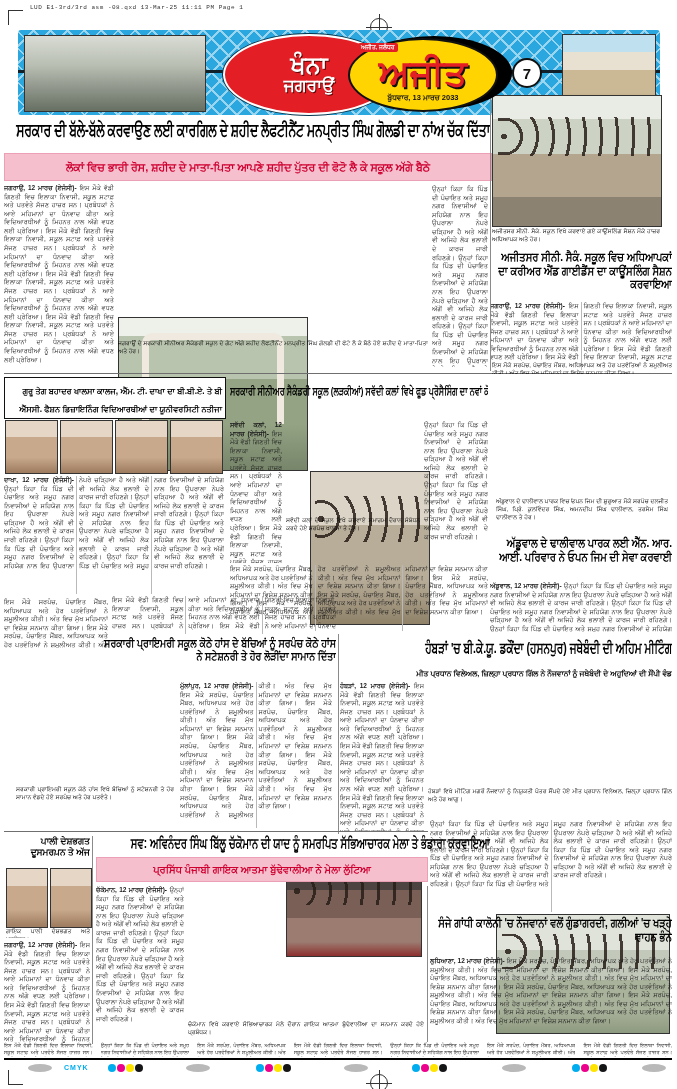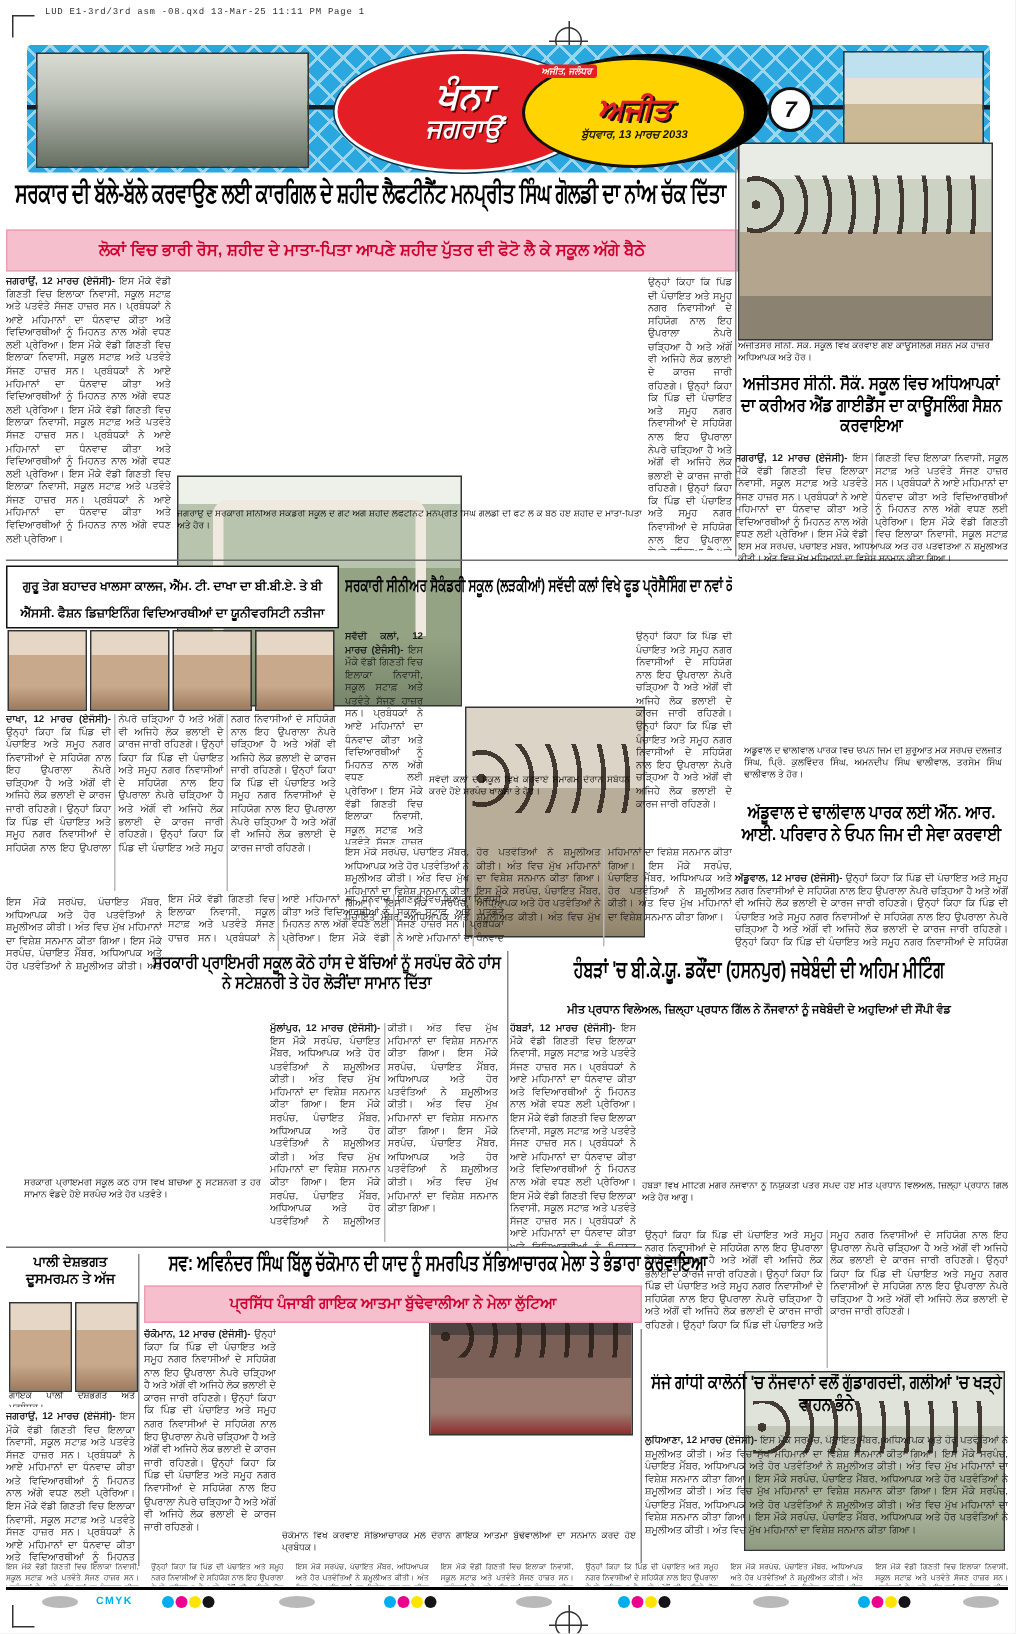--- a/index.html
+++ b/index.html
@@ -2,56 +2,56 @@
 <html><head>
 <meta charset="utf-8">
 <style>
   html,body{margin:0;padding:0;background:#e8e8e8;}
   .page{position:relative;width:677px;height:1089px;background:#fff;overflow:hidden;
         font-family:"Liberation Sans","DejaVu Sans",sans-serif;color:#111;}
   .abs{position:absolute;}
   .mono{font-family:"Liberation Mono","DejaVu Sans Mono",monospace;}
   .slug{font-size:6px;color:#333;letter-spacing:.5px;}
   
-  .masthead{background:#2aa7de;border-radius:3px;font-style:italic;}
+  .masthead{background:#2aa7de;border-radius:3px;}
   .masthead .lattice{position:absolute;inset:0;opacity:.55;
     background-image:repeating-linear-gradient(45deg,transparent 0 10px,rgba(255,255,255,.95) 10px 12px),
                      repeating-linear-gradient(-45deg,transparent 0 10px,rgba(255,255,255,.95) 10px 12px);}
   .mh-line{position:absolute;left:0;right:0;top:40px;height:3px;background:#10212b;}
   .oval{border-radius:50%;}
   .oval-red{background:#e31e25;border:2px solid #fff;box-shadow:0 0 0 1px #06354d;
             display:flex;flex-direction:column;align-items:center;justify-content:center;}
   .ed1{font-size:24px;font-weight:bold;color:#fff;line-height:1;text-shadow:1px 1px 0 #5a0000;}
   .ed2{font-size:17px;font-weight:bold;color:#fff;line-height:1.1;text-shadow:1px 1px 0 #5a0000;}
   .swoosh{background:#000;border-radius:50%;}
   .oval-yellow{background:#ffd400;border:2px solid #111;display:flex;flex-direction:column;
                align-items:center;justify-content:center;}
   .tagbox{position:absolute;left:8px;top:3px;background:#e31e25;color:#fff;font-size:6px;
           font-weight:bold;padding:1px 3px;border-radius:2px;}
-  .pname{font-size:20px;font-weight:bold;color:#e31e25;line-height:1;margin-top:8px;
+  .pname{font-size:36px;font-weight:bold;color:#e31e25;line-height:1;margin-top:8px;
          text-shadow:1.5px 1.5px 0 #111;}
   .pdate{font-size:7.5px;font-weight:bold;color:#111;margin-top:2px;}
   .pagecirc{width:26px;height:26px;border-radius:50%;background:#fff;border:2.5px solid #111;
             display:flex;align-items:center;justify-content:center;font-size:15px;font-weight:bold;}
   
   .photo{border:1px solid #333;overflow:hidden;}
   .heads::after{content:"";position:absolute;left:3%;right:3%;top:16%;height:30%;
     background:repeating-radial-gradient(circle at 6px 50%, rgba(40,30,24,.85) 0 3px, transparent 3px 16px);}
   .ph-flood{background:linear-gradient(180deg,#d8dcd4 0%,#b8bdb2 40%,#8f958a 70%,#667062 100%);}
   .ph-temple{background:linear-gradient(180deg,#bfe0ee 0 22%,#e8e0d0 22% 45%,#cbb894 45% 75%,#a98f62 100%);}
   .ph-group{position:relative;background:linear-gradient(180deg,#e9ece4 0 18%,#ccd3c4 18% 45%,#b3a58e 45% 78%,#8c8272 78%);}
   .ph-gate{position:relative;background:linear-gradient(180deg,#eef1ea 0 12%,#b9c4ae 12% 40%,#93a383 40% 70%,#77856a 100%);}
   .ph-gate .arch{position:absolute;left:12%;right:12%;top:10%;bottom:30%;border:7px solid #efe9df;
                  border-bottom:none;border-radius:10px 10px 0 0;}
   .ph-couple{position:relative;background:linear-gradient(180deg,#dcd5c7 0 35%,#b8ad99 35% 70%,#8f8269 100%);}
   .ph-stage{position:relative;background:linear-gradient(180deg,#4d4340 0 30%,#7a5f57 30% 60%,#9c7c70 60% 85%,#8c2f2f 100%);}
   .ph-park{position:relative;background:linear-gradient(180deg,#dfe3da 0 30%,#c2c8ba 30% 55%,#a9b29b 55% 80%,#8e9a7f 100%);}
   .ph-port{background:linear-gradient(180deg,#e6d6c6 0 30%,#c9a98c 30% 70%,#9c7b5e 100%);}
   
-  .headline{font-weight:bold;color:#000;text-align:center;overflow:hidden;}
+  .headline{font-weight:bold;color:#000;text-align:right;overflow:hidden;}
   .stretch{display:inline-block;transform:scaleY(1.45);transform-origin:center top;white-space:nowrap;}
   .stretch2{display:inline-block;transform:scaleY(1.2);transform-origin:center top;}
   .pinkband{background:#f6bfce;color:#cf0030;font-weight:bold;display:flex;align-items:center;
             justify-content:center;overflow:hidden;border:1px solid #eba0b6;}
   .body-text{font-size:6.5px;line-height:1.32;text-align:justify;color:#1c1c1c;overflow:hidden;}
   .cols2{column-count:2;column-gap:5px;column-rule:1px solid #b9b9b9;}
   .cols3{column-count:3;column-gap:5px;column-rule:1px solid #b9b9b9;}
   .dateline{font-weight:bold;}
   .caption{font-size:6px;line-height:1.3;text-align:justify;color:#000;overflow:hidden;}
   .boxed{border:1.5px solid #111;padding:2px 3px;background:#fff;}

